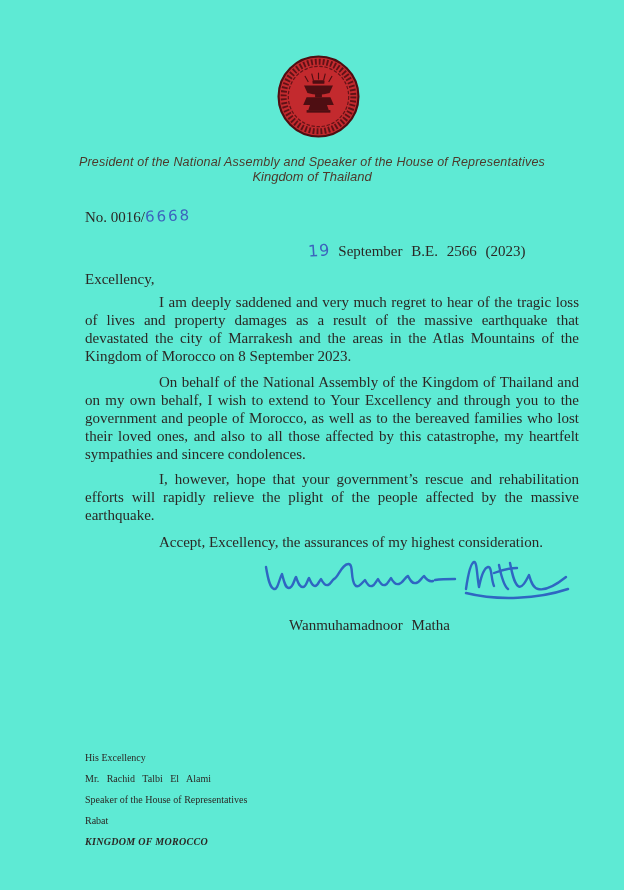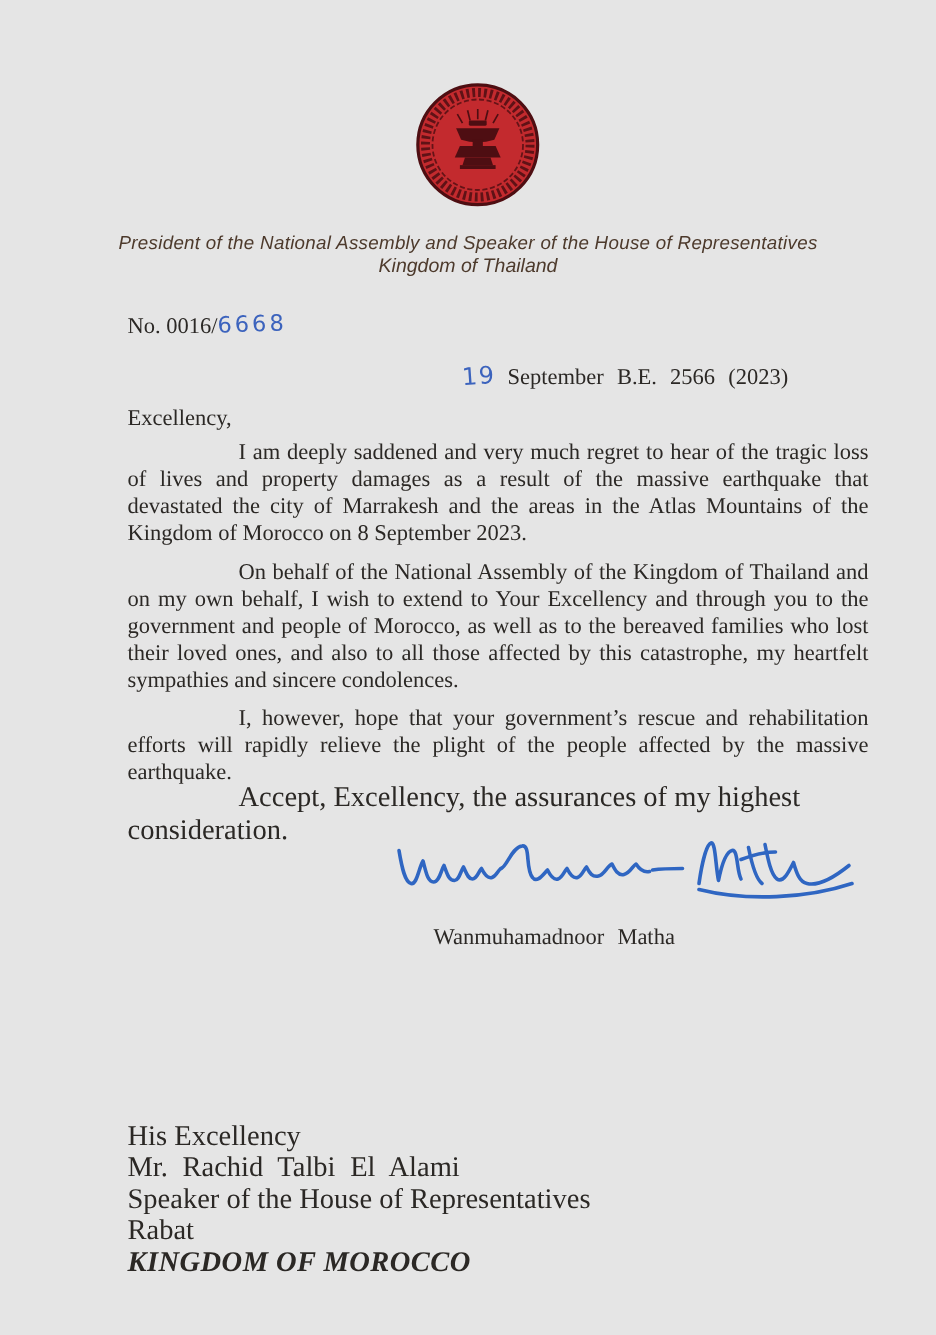--- a/index.html
+++ b/index.html
@@ -3,21 +3,21 @@
 <meta charset="utf-8">
 <style>
   * { margin: 0; padding: 0; box-sizing: border-box; }
   html, body { background: #fbfaf5; }
   body { font-family: "Liberation Serif", serif; }
   .page {
     position: relative;
     width: 624px;
     height: 890px;
     margin: 0 auto;
-    background: #e5e5e5;
+    background: #5eead4;
     color: #2b2825;
     overflow: hidden;
   }
   
   .seal {
     position: absolute;
     left: 276px; top: 54px;
     width: 85px; height: 85px;
   }
   
@@ -66,23 +66,23 @@
     font-size: 15px;
     line-height: 18px;
     text-align: justify;
     text-indent: 74px;
   }
   .p1 { top: 293px; }
   .p2 { top: 373px; }
   .p3 { top: 470px; }
   .closing {
     position: absolute;
-    left: 85px; top: 521px;
+    left: 85px; top: 534px;
     width: 494px;
-    font-size: 19px;
+    font-size: 15px;
     text-indent: 74px;
   }
   
   .signature-svg {
     position: absolute;
     left: 258px; top: 555px;
     width: 318px; height: 58px;
   }
   .sig-name {
     position: absolute;
@@ -96,21 +96,21 @@
     position: absolute;
     left: 252px; top: 638px;
     width: 235px;
     text-align: center;
     font-size: 15px;
   }
   
   .recipient {
     position: absolute;
     left: 85px; top: 747px;
-    font-size: 19px;
+    font-size: 10px;
     line-height: 21px;
   }
   .recipient .r2 { word-spacing: 5px; }
   .recipient .bold { font-weight: bold; letter-spacing: 0.3px; font-style: italic; }
 </style>
 </head>
 <body>
 
 <div class="page">
 

